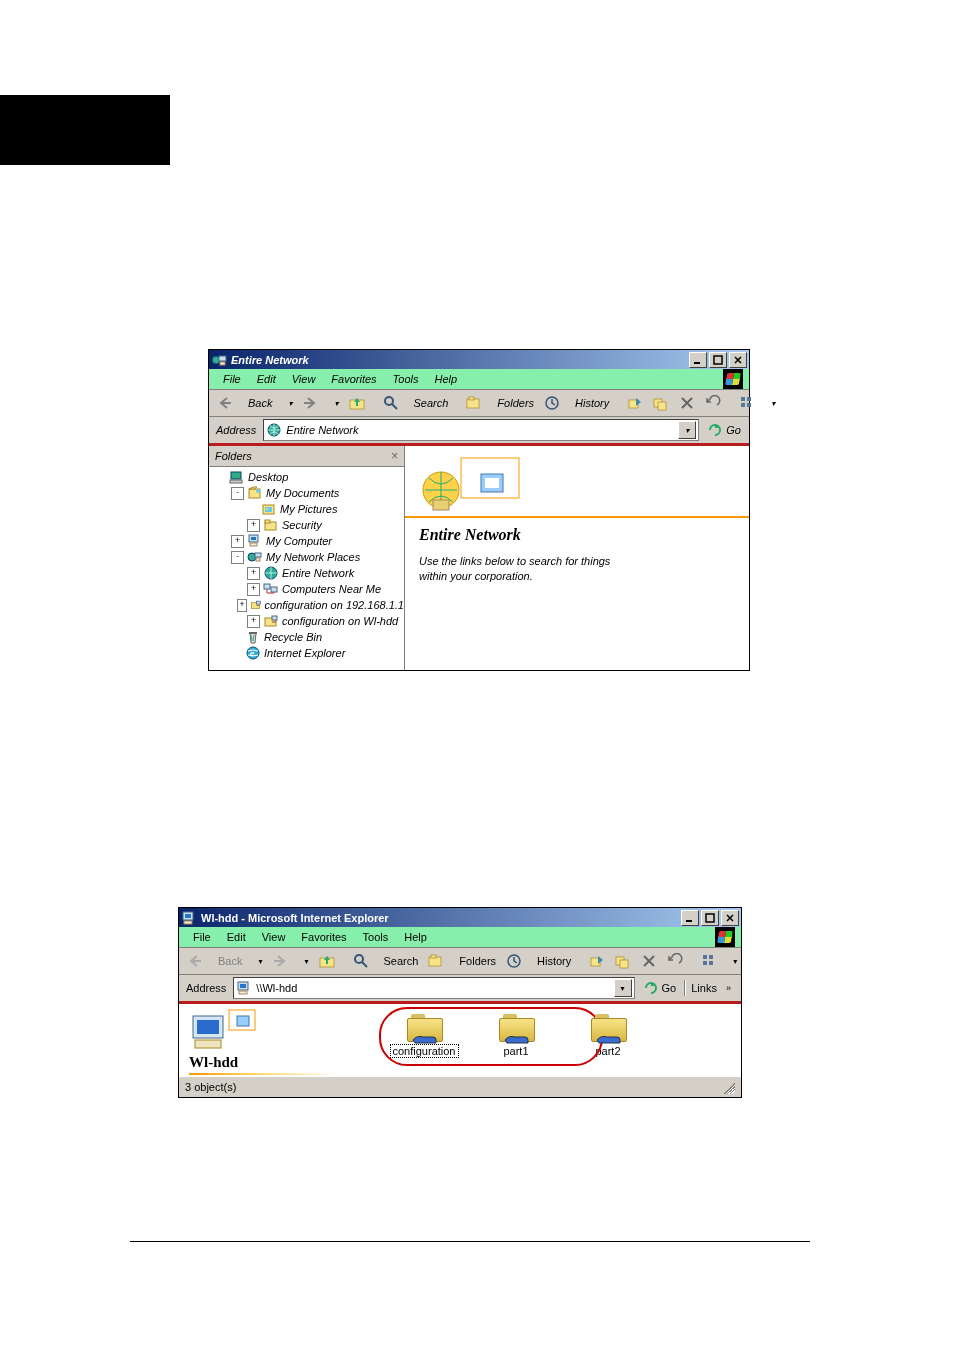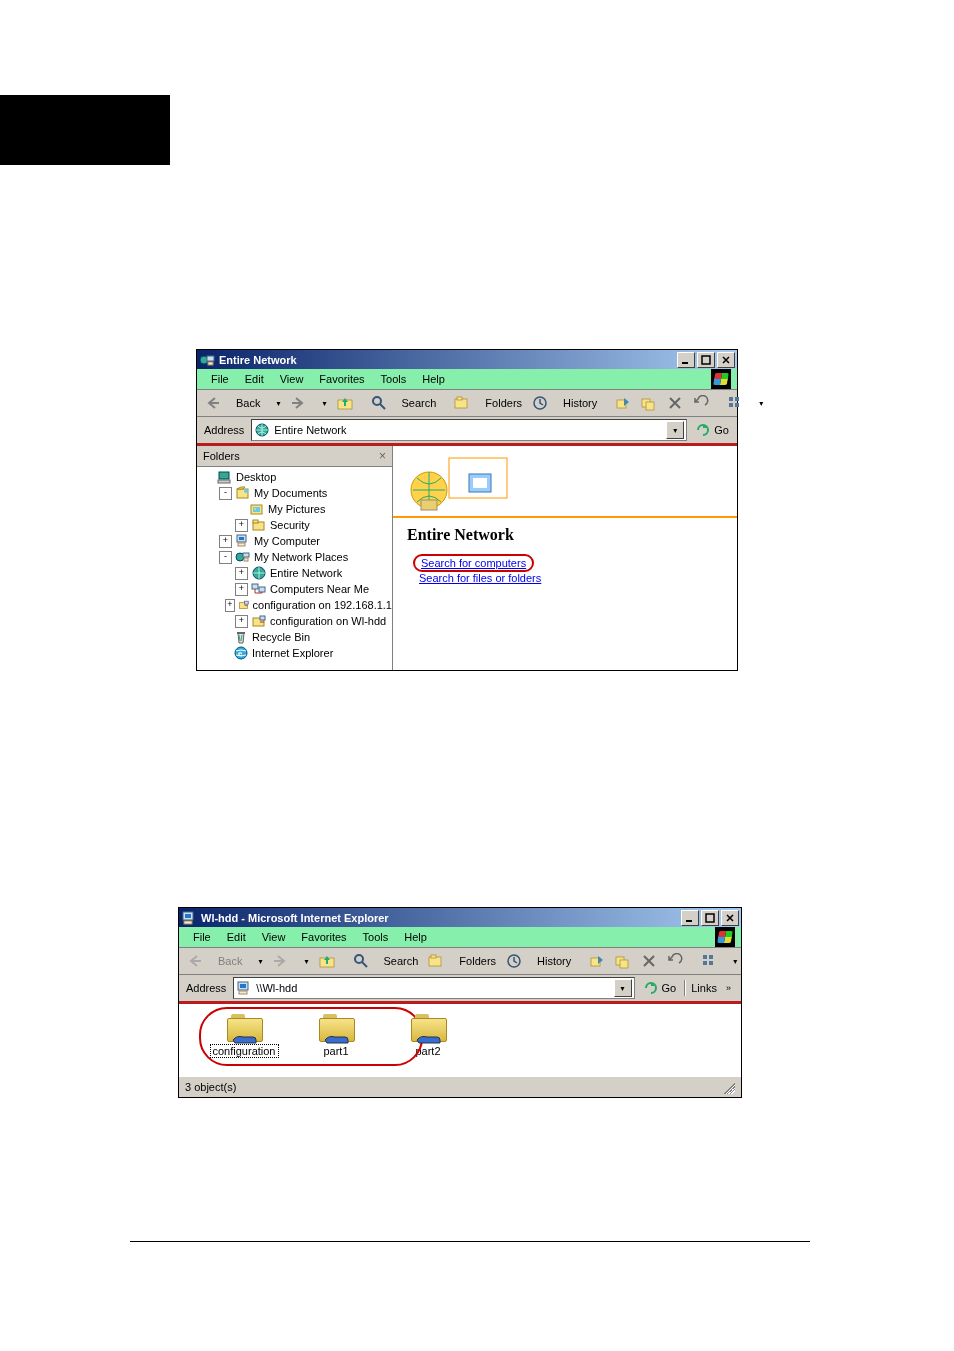--- a/index.html
+++ b/index.html
@@ -85,21 +85,21 @@
 
   
   .svg-folder { fill:#f7e388; stroke:#a88820; stroke-width:0.7; }
 </style>
 </head>
 <body>
 
 <div class="page">
   <div class="blackbox"></div>
 
-  <div class="window" style="left:196px; top:349px; width:540px;">
+  <div class="window" style="left:208px; top:349px; width:540px;font-style:italic;">
     <div class="titlebar">
       <span class="ticon">
         <svg viewBox="0 0 16 16">
             <circle cx="5" cy="8" r="4" fill="#3a9" stroke="#046"></circle>
             <rect x="8" y="4" width="7" height="5" fill="#cde" stroke="#468"></rect>
             <rect x="9" y="10" width="5" height="3" fill="#eec" stroke="#a86"></rect>
           </svg>
       </span>
       <span class="ttext">Entire Network</span>
       <div class="sysbtns">
@@ -412,24 +412,21 @@
           <svg width="110" height="56" viewBox="0 0 110 56">
             <rect x="46" y="2" width="58" height="40" fill="#fff" stroke="#f90" stroke-width="1"></rect>
             <rect x="66" y="18" width="22" height="18" fill="#9cf" stroke="#47a"></rect>
             <rect x="70" y="22" width="14" height="10" fill="#fff"></rect>
             <circle cx="26" cy="34" r="18" fill="#ffd24a" stroke="#c90"></circle>
             <path d="M10 34 H42 M26 16 V52 M14 22 Q26 34 38 22 M14 46 Q26 34 38 46" stroke="#2a7" stroke-width="1" fill="none"></path>
             <rect x="18" y="44" width="16" height="10" fill="#e8d070" stroke="#a86"></rect>
           </svg>
         </div>
         <h2>Entire Network</h2>
-        <div class="links">
-          <span class="ovalwrap"><a href="#">Search for computers</a></span>
-          <a href="#">Search for files or folders</a>
-        </div>
+        <p class="desc">Use the links below to search for things within your corporation.</p>
       </div>
     </div>
   </div>
 
   <div class="window" style="left:178px; top:907px; width:562px;">
     <div class="titlebar">
       <span class="ticon">
         <svg viewBox="0 0 16 16">
             <rect x="2" y="2" width="10" height="8" fill="#cde" stroke="#468"></rect>
             <rect x="4" y="4" width="6" height="4" fill="#27c"></rect>
@@ -587,20 +584,31 @@
               <path d="M3 8 A5 5 0 1 1 8 13" fill="none" stroke="#2a6" stroke-width="2"></path>
               <path d="M8 2 L12 6 L8 6 Z" fill="#2a6"></path>
             </svg>
           </span>
         <span>Go</span>
       </span>
       <span class="linksbtn"><span>Links</span>&nbsp;<span style="font-size:9px;">»</span></span>
     </div>
 
     <div class="body2">
+      <div class="leftpanel2">
+        <svg width="70" height="42" viewBox="0 0 70 42">
+          <rect x="40" y="2" width="26" height="20" fill="#fff" stroke="#f90"></rect>
+          <rect x="48" y="8" width="12" height="10" fill="#9cf" stroke="#47a"></rect>
+          <rect x="4" y="8" width="30" height="22" fill="#d6e6f6" stroke="#468"></rect>
+          <rect x="8" y="12" width="22" height="14" fill="#2a6bd0"></rect>
+          <rect x="6" y="32" width="26" height="8" fill="#eee4c0" stroke="#a88820"></rect>
+        </svg>
+        <h3>Wl-hdd</h3>
+        <div class="ul"></div>
+      </div>
       <div class="iconsarea" id="shares">
         <div class="bigoval"></div>
       <div class="shareitem sel">
             <div class="sharefolder">
               <div class="ftop"></div>
               <div class="fbody"></div>
               <div class="hand"><svg viewBox="0 0 26 10">
                   <path d="M2 6 Q6 1 12 3 L22 3 Q25 3 25 6 L25 9 L4 9 Z" fill="#3a6cd0" stroke="#234"></path>
                 </svg></div>
             </div>

